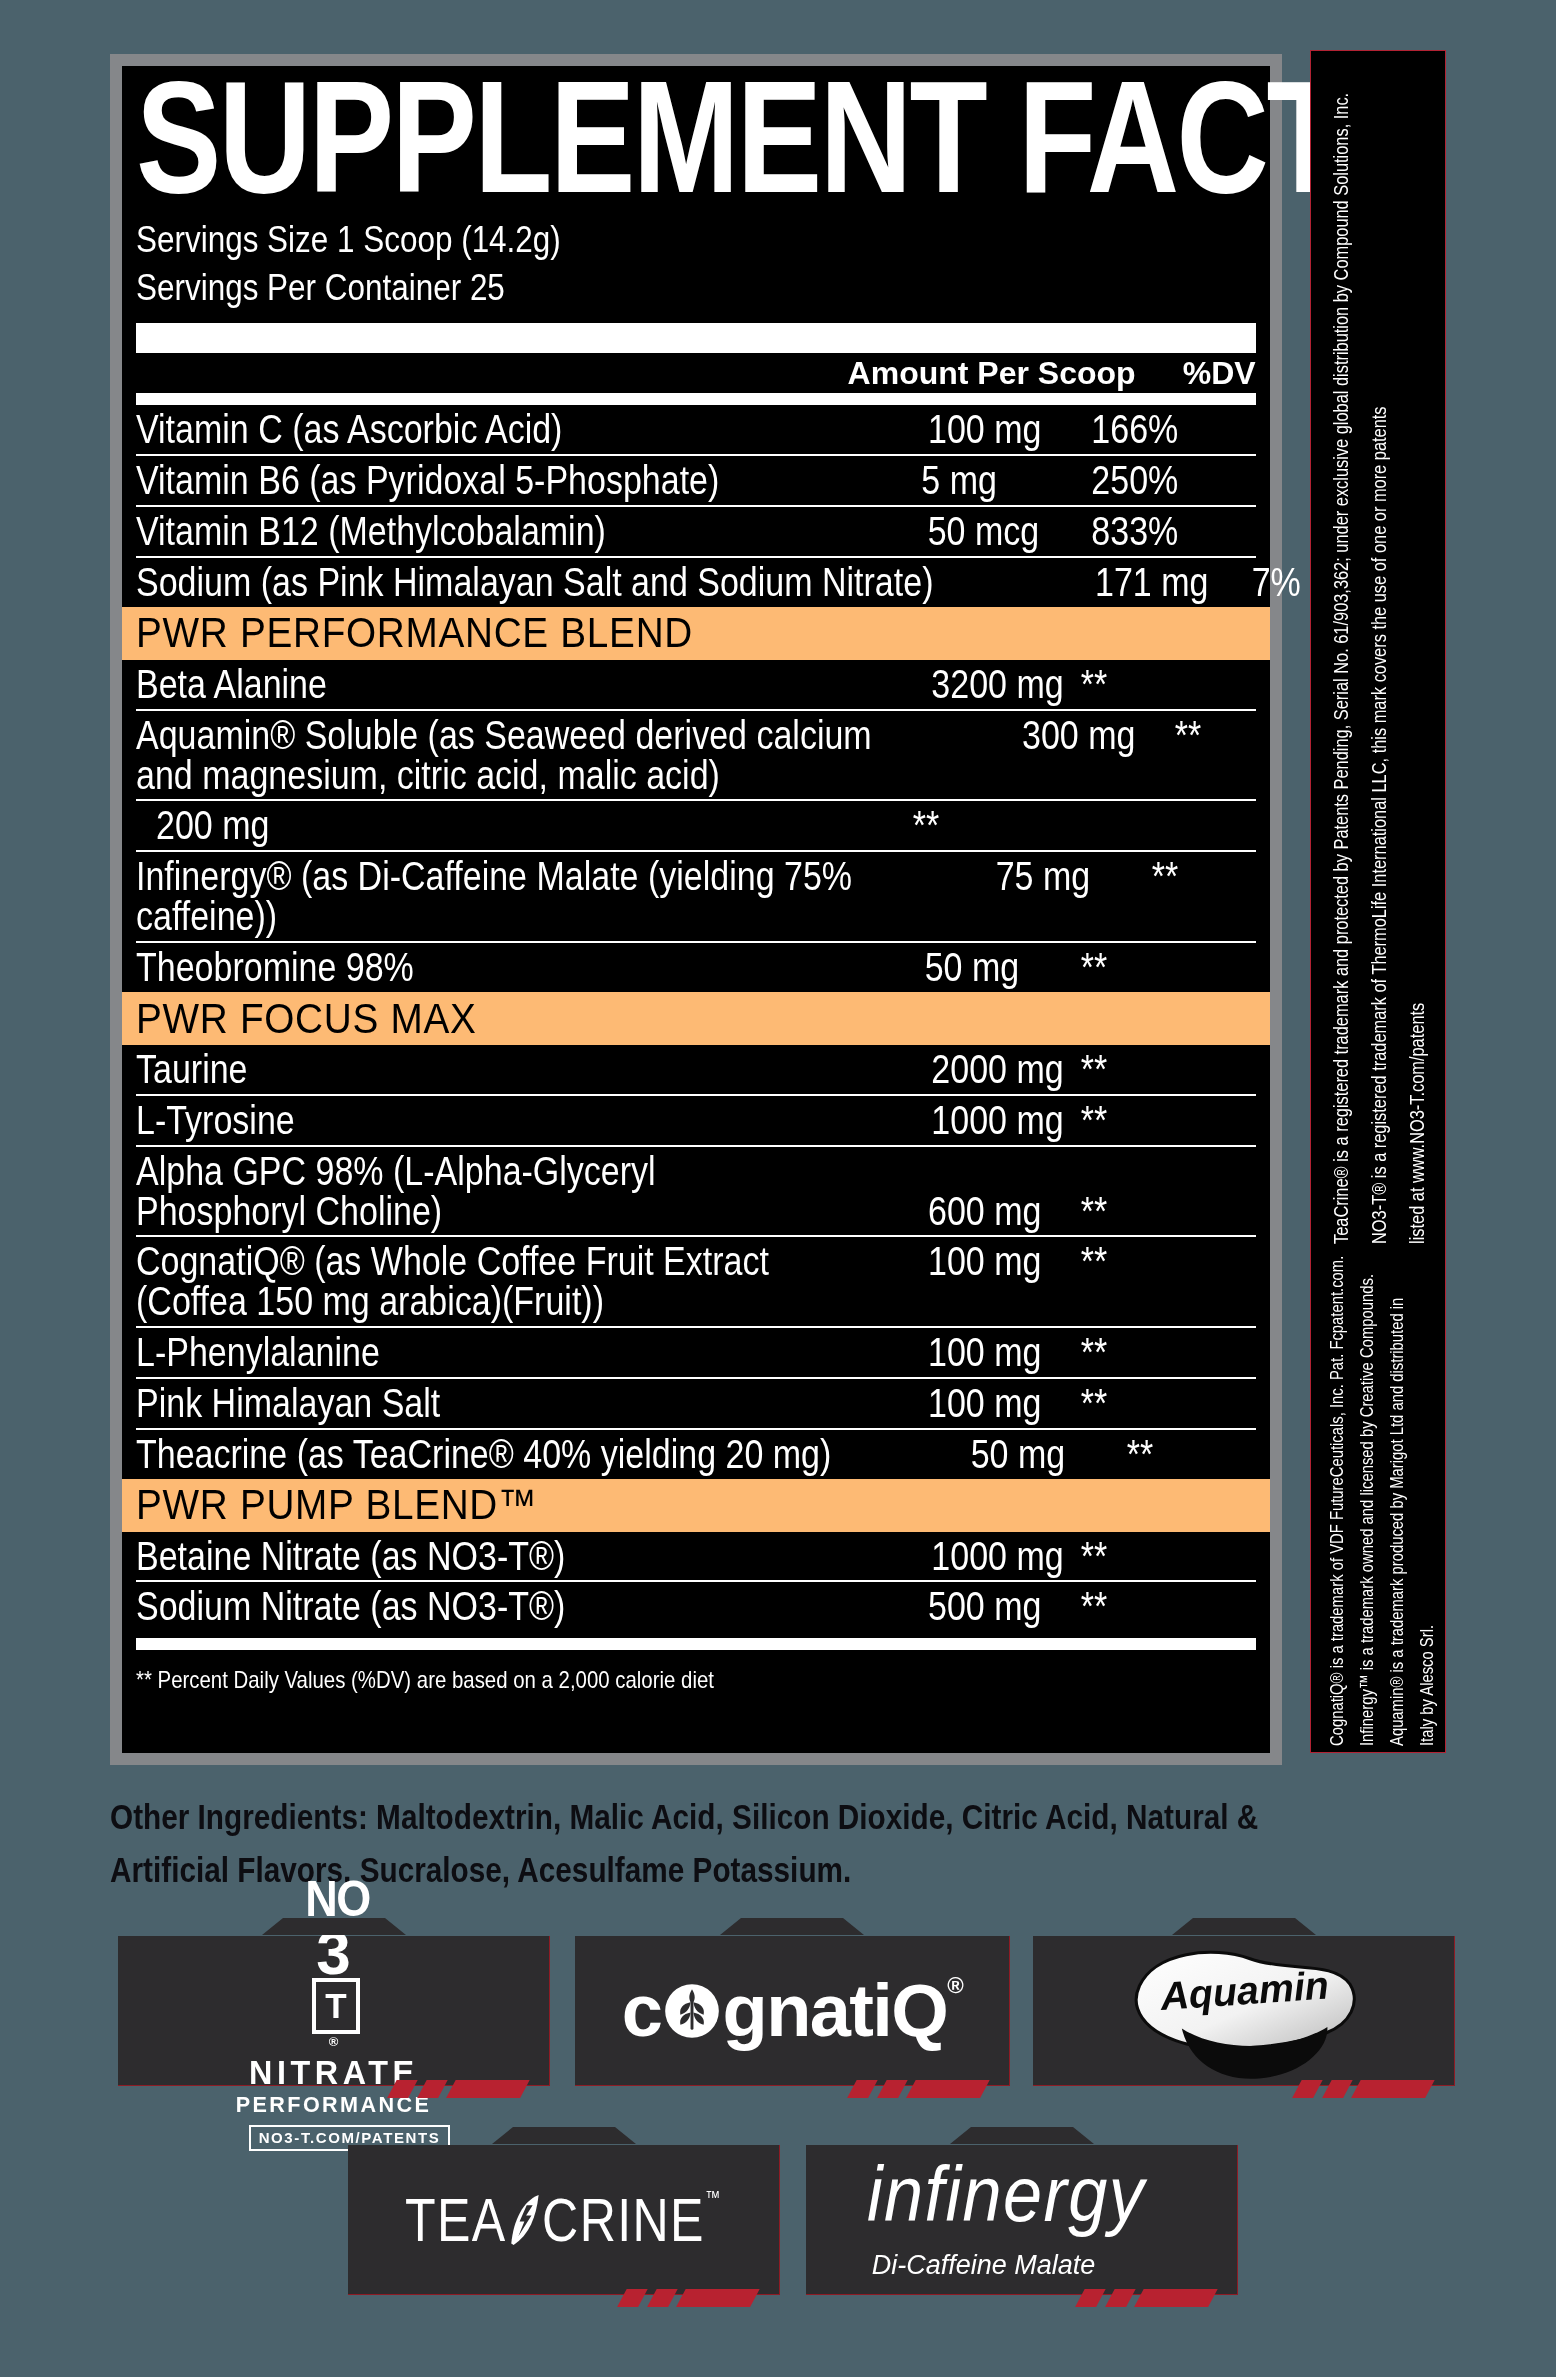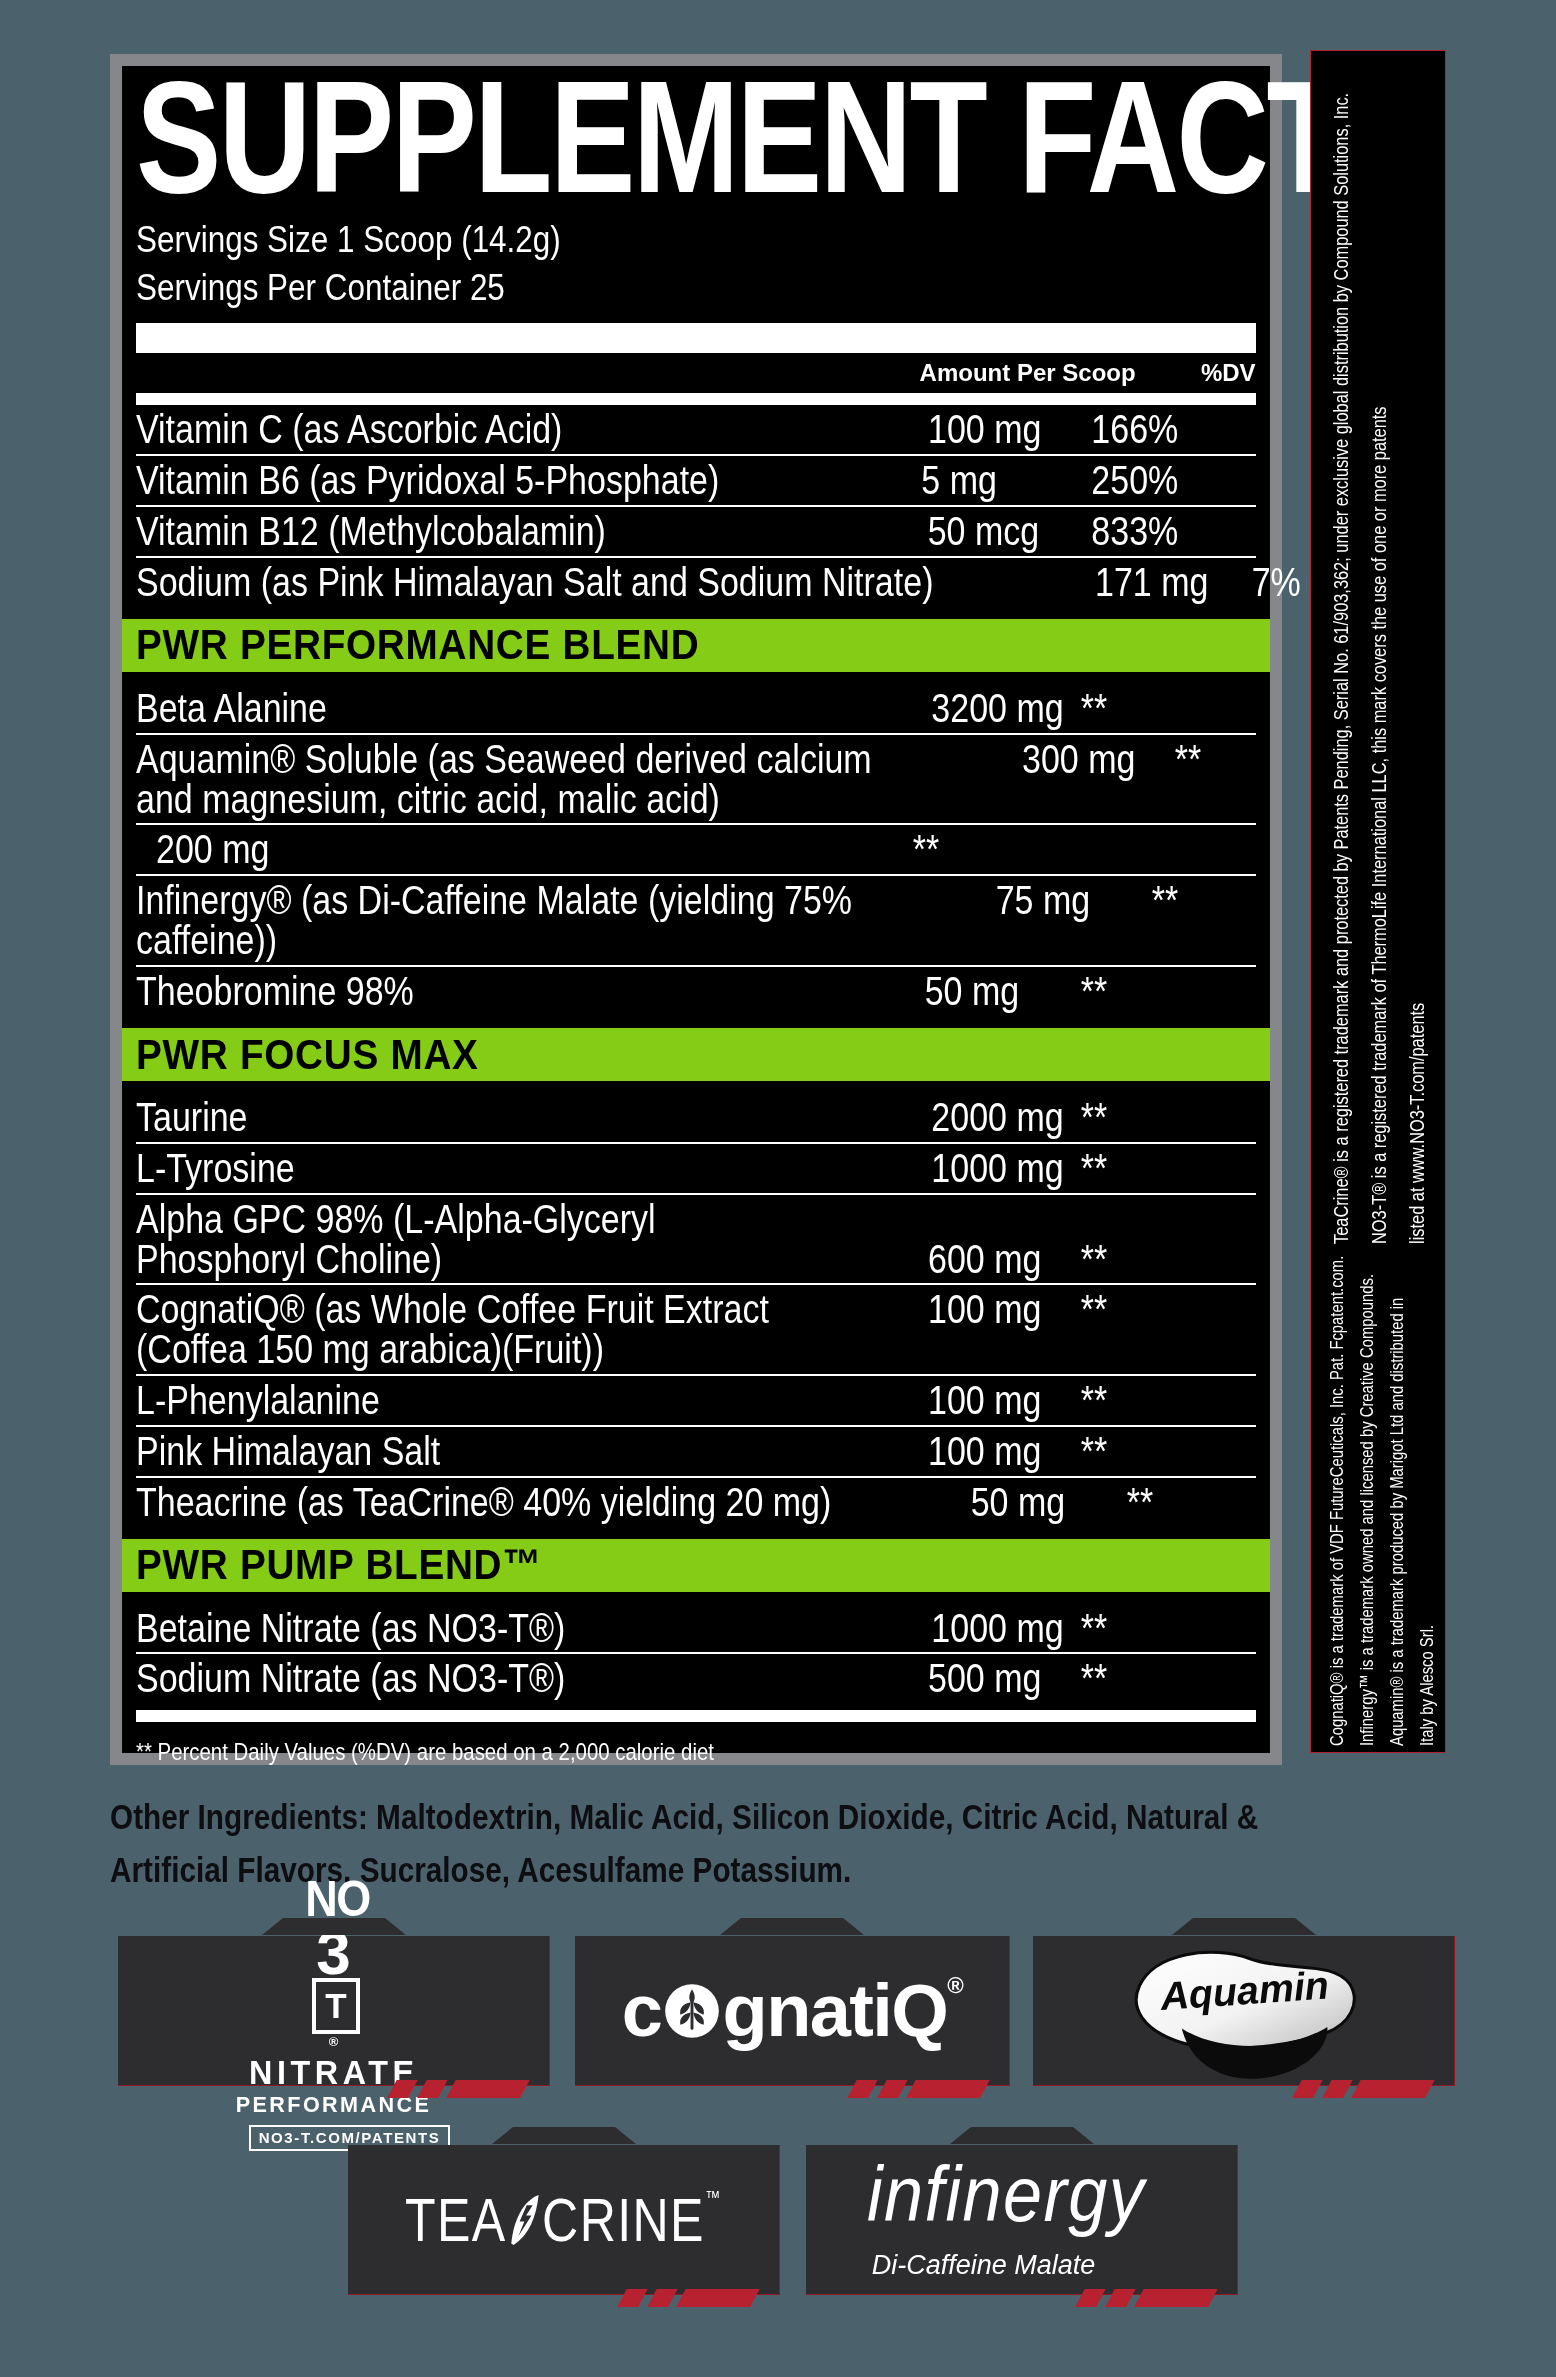--- a/index.html
+++ b/index.html
@@ -16,30 +16,30 @@
   }
   .cnd{display:inline-block;transform:scaleX(.85);transform-origin:0 50%;white-space:nowrap;}
   .cnd-r{display:inline-block;transform:scaleX(.85);transform-origin:100% 50%;white-space:nowrap;}
   .title{
     font-weight:bold;font-size:160px;line-height:120px;margin-top:11.2px;
     letter-spacing:-3.2px;white-space:nowrap;transform:scale(.8,1);transform-origin:0 50%;
   }
   .servings{font-size:37px;line-height:48px;margin-top:19px;font-weight:normal;}
   .bar{background:#fff;height:30px;margin-top:11.2px;}
   .bar-thin{background:#fff;height:12px;}
-  .amount-header{display:flex;align-items:center;height:40px;font-weight:bold;font-size:24px;}
+  .amount-header{display:flex;align-items:center;height:40px;font-weight:bold;font-size:32px;}
   .amount-header .amt-lab{margin-left:auto;}
   .amount-header .dv-lab{width:120px;text-align:right;}
   
   .row{display:grid;grid-template-columns:1fr 168px 180px;padding:4px 0 4.8px;border-bottom:2.4px solid #fff;font-size:40px;line-height:40px;align-items:start;}
   .row.nb{border-bottom:none;}
   .row .line{display:block;transform:scaleX(.85);transform-origin:0 50%;white-space:nowrap;}
   .cell-amt,.cell-dv{text-align:left;align-self:start;}
   .row.amt-bottom .cell-amt,.row.amt-bottom .cell-dv{align-self:end;}
-  .section-bar{background:#84cc16;color:#000;margin:12px -14.4px;padding:4.8px 14.4px 6.4px;font-size:43px;line-height:42px;font-weight:bold;}
+  .section-bar{background:#fdba74;color:#000;margin:0 -14.4px;padding:4.8px 14.4px 6.4px;font-size:43px;line-height:42px;font-weight:normal;}
   .section-bar .cnd{transform:scaleX(.9);letter-spacing:0.8px;}
   .footnote{font-size:24px;margin-top:16px;}
   
   .side-strip{
     position:absolute;left:1310px;top:50px;width:136px;height:1703px;
     box-sizing:border-box;background:#000;border:1.6px solid #b22233;color:#fff;
   }
   .vblock{position:absolute;transform:rotate(-90deg);transform-origin:0 0;}
   .vblock.topb{left:11.2px;top:1193px;width:1169px;font-size:21px;line-height:38px;}
   .vblock.botb{left:11.2px;top:1695px;width:512px;font-size:19px;line-height:30px;}

